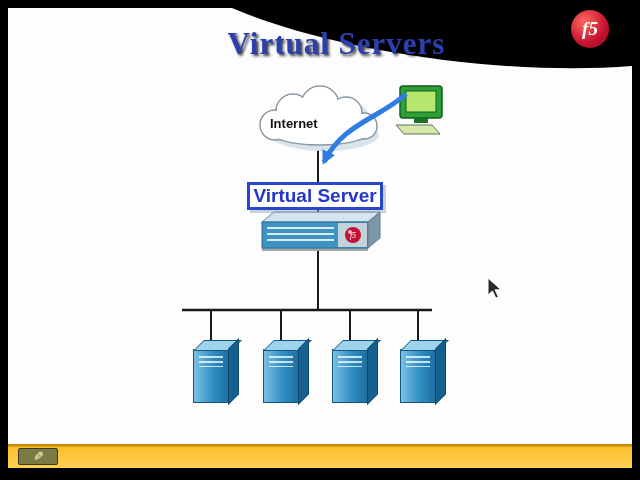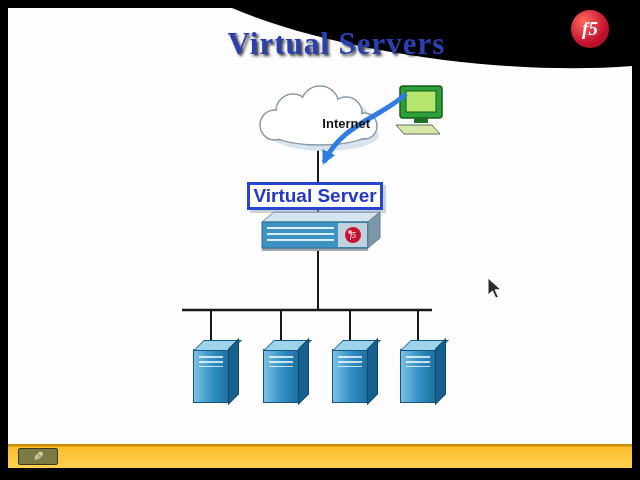--- a/index.html
+++ b/index.html
@@ -12,21 +12,21 @@
   .slide-title{position:absolute;left:0;right:0;top:18px;margin:0;z-index:3;text-align:center;
     font-family:"Liberation Serif",serif;font-weight:bold;font-size:31px;letter-spacing:1px;
     color:var(--title-blue);text-shadow:2px 2px 3px rgba(0,0,0,.8);padding-left:33px;}
   .f5-logo{position:absolute;top:2px;right:23px;width:38px;height:38px;border-radius:50%;z-index:4;
     background:radial-gradient(circle at 35% 30%, #ff6a5e, var(--logo-red) 60%, #8d0d20 100%);
     display:flex;align-items:center;justify-content:center;
     color:#fff;font-family:"Liberation Serif",serif;font-style:italic;font-weight:bold;font-size:19px;}
 
   .diagram{position:absolute;left:0;top:0;z-index:5;pointer-events:none;}
 
-  .internet-label{position:absolute;left:262px;top:108px;width:100px;z-index:6;text-align:right;
+  .internet-label{position:absolute;left:262px;top:108px;width:100px;z-index:6;text-align:left;
     font-weight:bold;font-size:13px;color:#111;}
   .vs-box{position:absolute;left:239px;top:174px;width:136px;height:28px;z-index:6;
     background:#fff;border:3px solid var(--box-border-blue);
     box-shadow:3px 3px 0 rgba(140,155,170,.45);
     display:flex;align-items:center;justify-content:center;
     font-weight:bold;font-size:19px;color:var(--box-text-blue);}
 
   .server-row{position:absolute;left:0;top:332px;width:624px;height:80px;z-index:6;}
   .tower{position:absolute;top:9px;width:36px;height:54px;
     background:linear-gradient(90deg,#7cc0e2 0%,var(--tower-front) 55%,#1e6fa0 100%);

